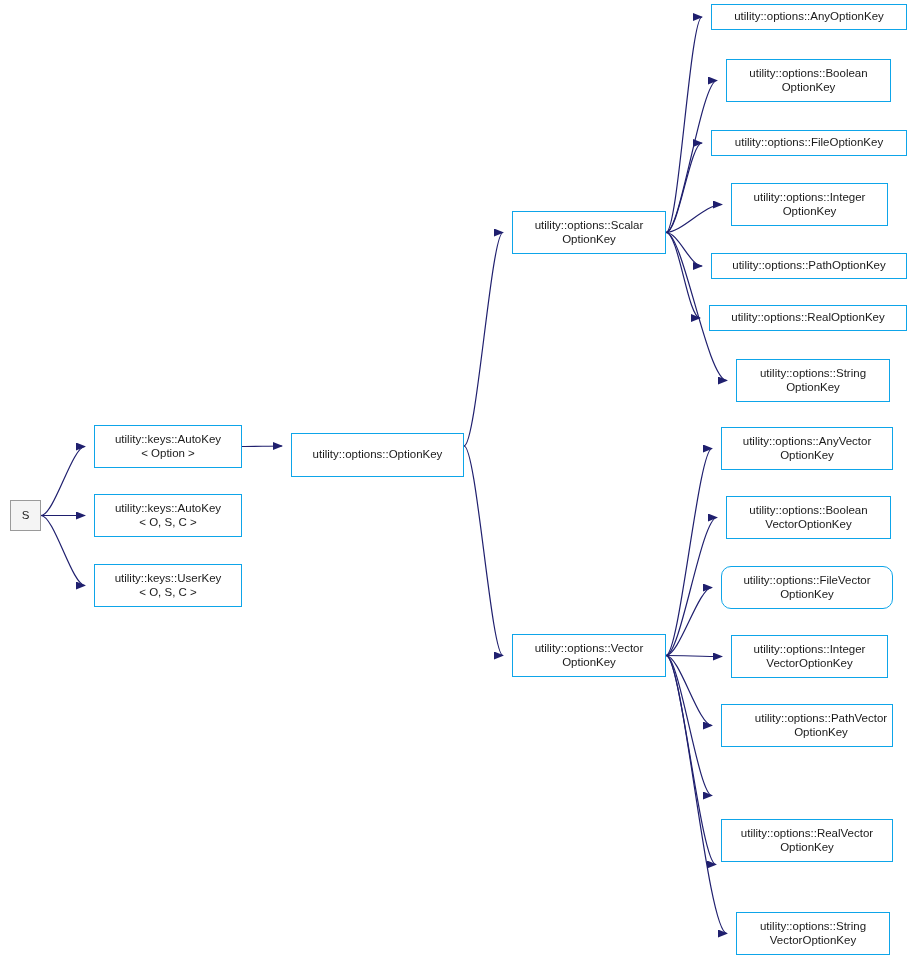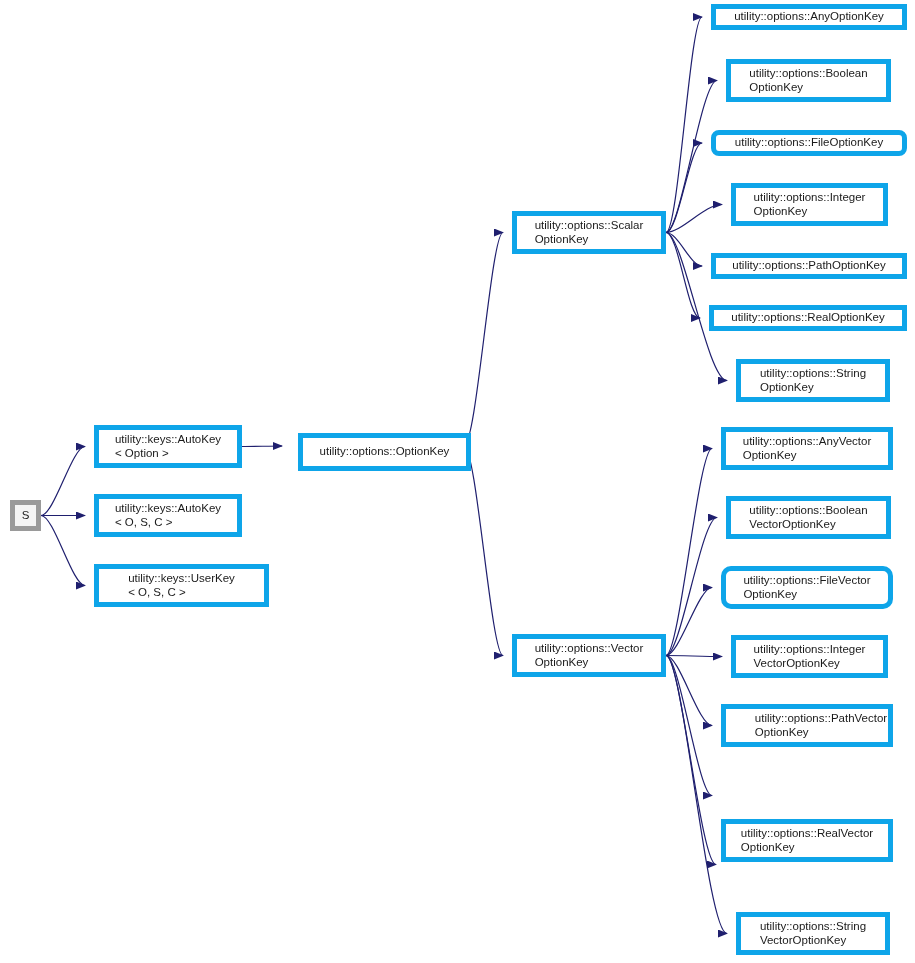--- a/index.html
+++ b/index.html
@@ -20,26 +20,26 @@
   #edges {
     position: absolute;
     left: 0;
     top: 0;
     width: 915px;
     height: 963px;
   }
   .node {
     position: absolute;
     box-sizing: border-box;
-    border: 5px solid #0ea5e9;
+    border: 1px solid #0ea5e9;
     background: #ffffff;
     color: #1a1a1a;
     font-size: 11.5px;
     line-height: 13.5px;
-    text-align: left;
+    text-align: center;
     display: flex;
     align-items: center;
     justify-content: center;
     padding: 1px 3px;
     white-space: pre-line;
     z-index: 2;
   }
   .node.root {
     border-color: #9a9a9a;
     background: #f4f4f4;
@@ -78,31 +78,31 @@
         <path d="M666,655.5 C679.6125,655.5 698.3125,795.5 712,795.5" marker-end="url(#arrowhead)"></path>
         <path d="M666,655.5 C680.6025,655.5 700.6625,864.5 716,864.5" marker-end="url(#arrowhead)"></path>
         <path d="M666,655.5 C683.325,655.5 707.125,933.5 727,933.5" marker-end="url(#arrowhead)"></path>
       </g>
   </svg>
 <div class="node root" style="left: 10px; top: 500px; width: 31px; height: 31px;">S</div>
     <div class="node" style="left: 94px; top: 425px; width: 148px; height: 43px;">utility::keys::AutoKey
 &lt; Option &gt;</div>
     <div class="node" style="left: 94px; top: 494px; width: 148px; height: 43px;">utility::keys::AutoKey
 &lt; O, S, C &gt;</div>
-    <div class="node" style="left: 94px; top: 564px; width: 175px; height: 43px;">utility::keys::UserKey
+    <div class="node" style="left: 94px; top: 564px; width: 148px; height: 43px;">utility::keys::UserKey
 &lt; O, S, C &gt;</div>
-    <div class="node" style="left: 291px; top: 433px; width: 173px; height: 38px; margin-left: 7px;">utility::options::OptionKey</div>
+    <div class="node" style="left: 291px; top: 433px; width: 173px; height: 44px;">utility::options::OptionKey</div>
     <div class="node" style="left: 512px; top: 211px; width: 154px; height: 43px;">utility::options::Scalar
 OptionKey</div>
     <div class="node" style="left: 512px; top: 634px; width: 154px; height: 43px;">utility::options::Vector
 OptionKey</div>
     <div class="node" style="left: 711px; top: 4px; width: 196px; height: 26px;">utility::options::AnyOptionKey</div>
     <div class="node" style="left: 726px; top: 59px; width: 165px; height: 43px;">utility::options::Boolean
 OptionKey</div>
-    <div class="node" style="left: 711px; top: 130px; width: 196px; height: 26px; border-radius: 8px;">utility::options::FileOptionKey</div>
+    <div class="node" style="left: 711px; top: 130px; width: 196px; height: 26px;">utility::options::FileOptionKey</div>
     <div class="node" style="left: 731px; top: 183px; width: 157px; height: 43px;">utility::options::Integer
 OptionKey</div>
     <div class="node" style="left: 709px; top: 305px; width: 198px; height: 26px;">utility::options::RealOptionKey</div>
     <div class="node" style="left: 711px; top: 253px; width: 196px; height: 26px;">utility::options::PathOptionKey</div>
     <div class="node" style="left: 736px; top: 359px; width: 154px; height: 43px;">utility::options::String
 OptionKey</div>
     <div class="node" style="left: 721px; top: 427px; width: 172px; height: 43px;">utility::options::AnyVector
 OptionKey</div>
     <div class="node" style="left: 726px; top: 496px; width: 165px; height: 43px;">utility::options::Boolean
 VectorOptionKey</div>

